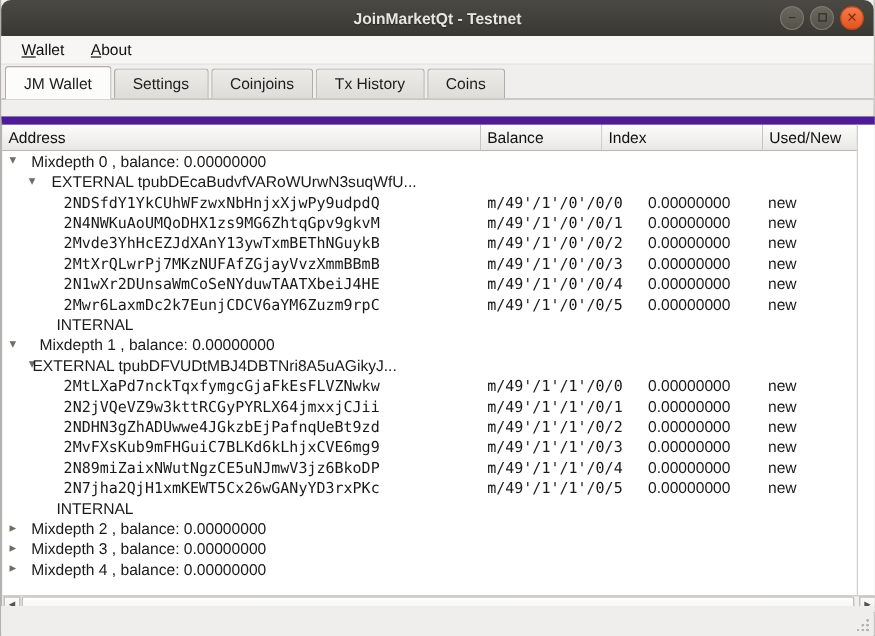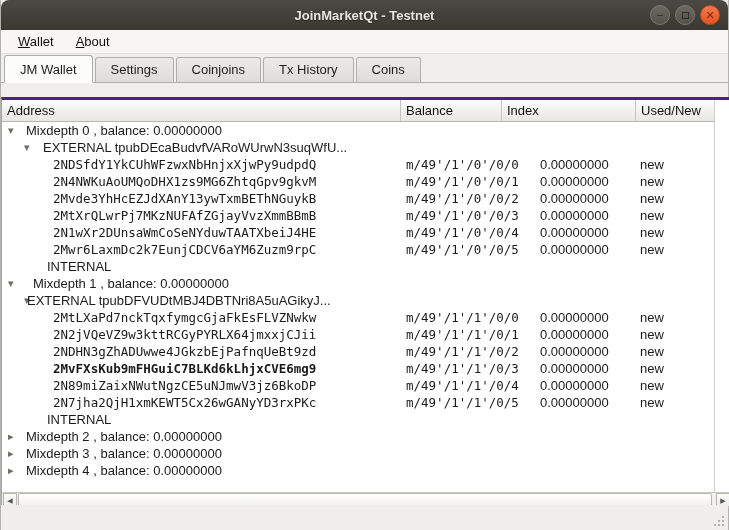--- a/index.html
+++ b/index.html
@@ -65,21 +65,21 @@
   .banner {
     position:absolute; left:0; top:83px; right:0; height:14px;
     background:#fdfdfc; color:#000; line-height:14px; padding-left:3px;
     white-space:nowrap; overflow:hidden;
   }
 
   
   .treewidget {
     position:absolute; left:0; top:97px; width:729px; height:408px;
     border-left:1px solid #a9a7a3; border-right:1px solid #a9a7a3;
-    border-top:3px solid #4c1d95;
+    border-top:7px solid #4c1d95;
     background:#fff;
   }
   .theader { position:absolute; left:0; top:0; width:713px; height:22px; display:flex; }
   .hcell {
     background:linear-gradient(#fcfcfb,#e8e7e4);
     border-right:1px solid #c5c4c0; border-bottom:1px solid #b8b6b2;
     line-height:21px; padding-left:5px; color:#111; overflow:hidden; white-space:nowrap;
   }
   .hcell:last-child { border-right:1px solid #c5c4c0; }
   .c-addr { width:399px; }
@@ -281,21 +281,21 @@
         <div class="trow">
           <div class="labelwrap">
             <span class="labeltext addr-text" style="left: 51px;">2NDHN3gZhADUwwe4JGkzbEjPafnqUeBt9zd</span>
           </div>
           <div class="tcell c-idx">m/49'/1'/1'/0/2</div>
           <div class="tcell c-bal">0.00000000</div>
           <div class="tcell c-use">new</div>
         </div>
         <div class="trow">
           <div class="labelwrap">
-            <span class="labeltext addr-text" style="left: 51px; font-weight: bold;">2MvFXsKub9mFHGuiC7BLKd6kLhjxCVE6mg9</span>
+            <span class="labeltext addr-text" style="left: 51px;">2MvFXsKub9mFHGuiC7BLKd6kLhjxCVE6mg9</span>
           </div>
           <div class="tcell c-idx">m/49'/1'/1'/0/3</div>
           <div class="tcell c-bal">0.00000000</div>
           <div class="tcell c-use">new</div>
         </div>
         <div class="trow">
           <div class="labelwrap">
             <span class="labeltext addr-text" style="left: 51px;">2N89miZaixNWutNgzCE5uNJmwV3jz6BkoDP</span>
           </div>
           <div class="tcell c-idx">m/49'/1'/1'/0/4</div>

